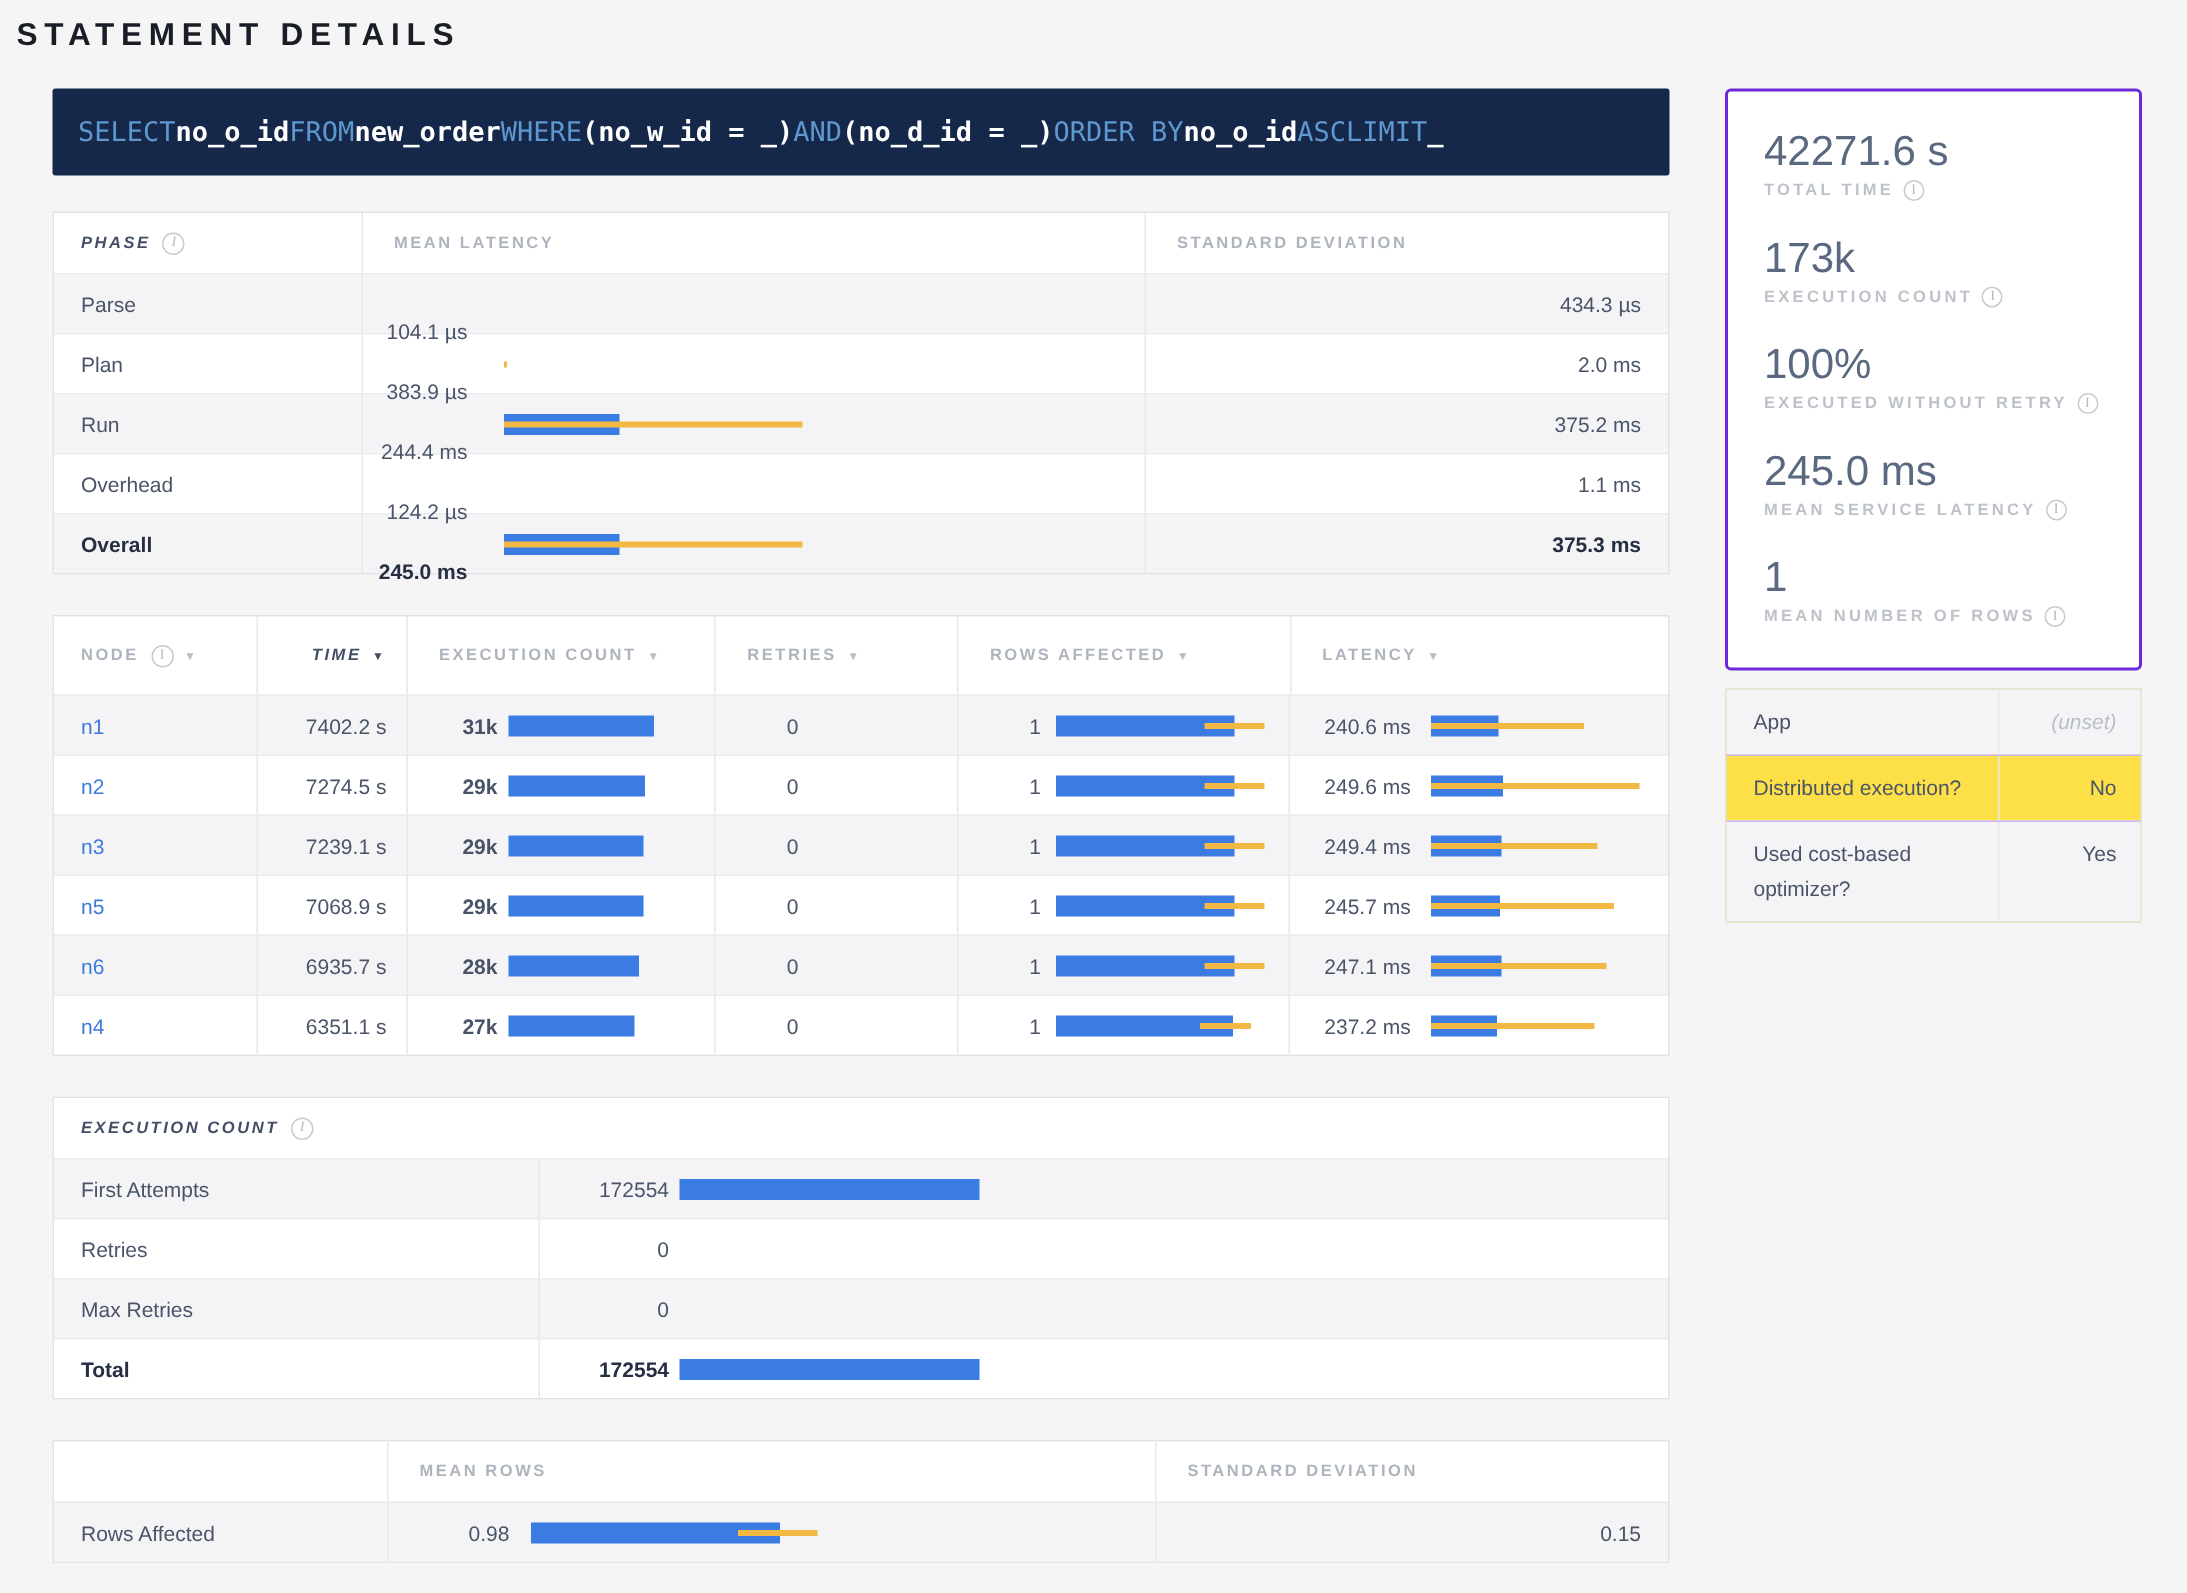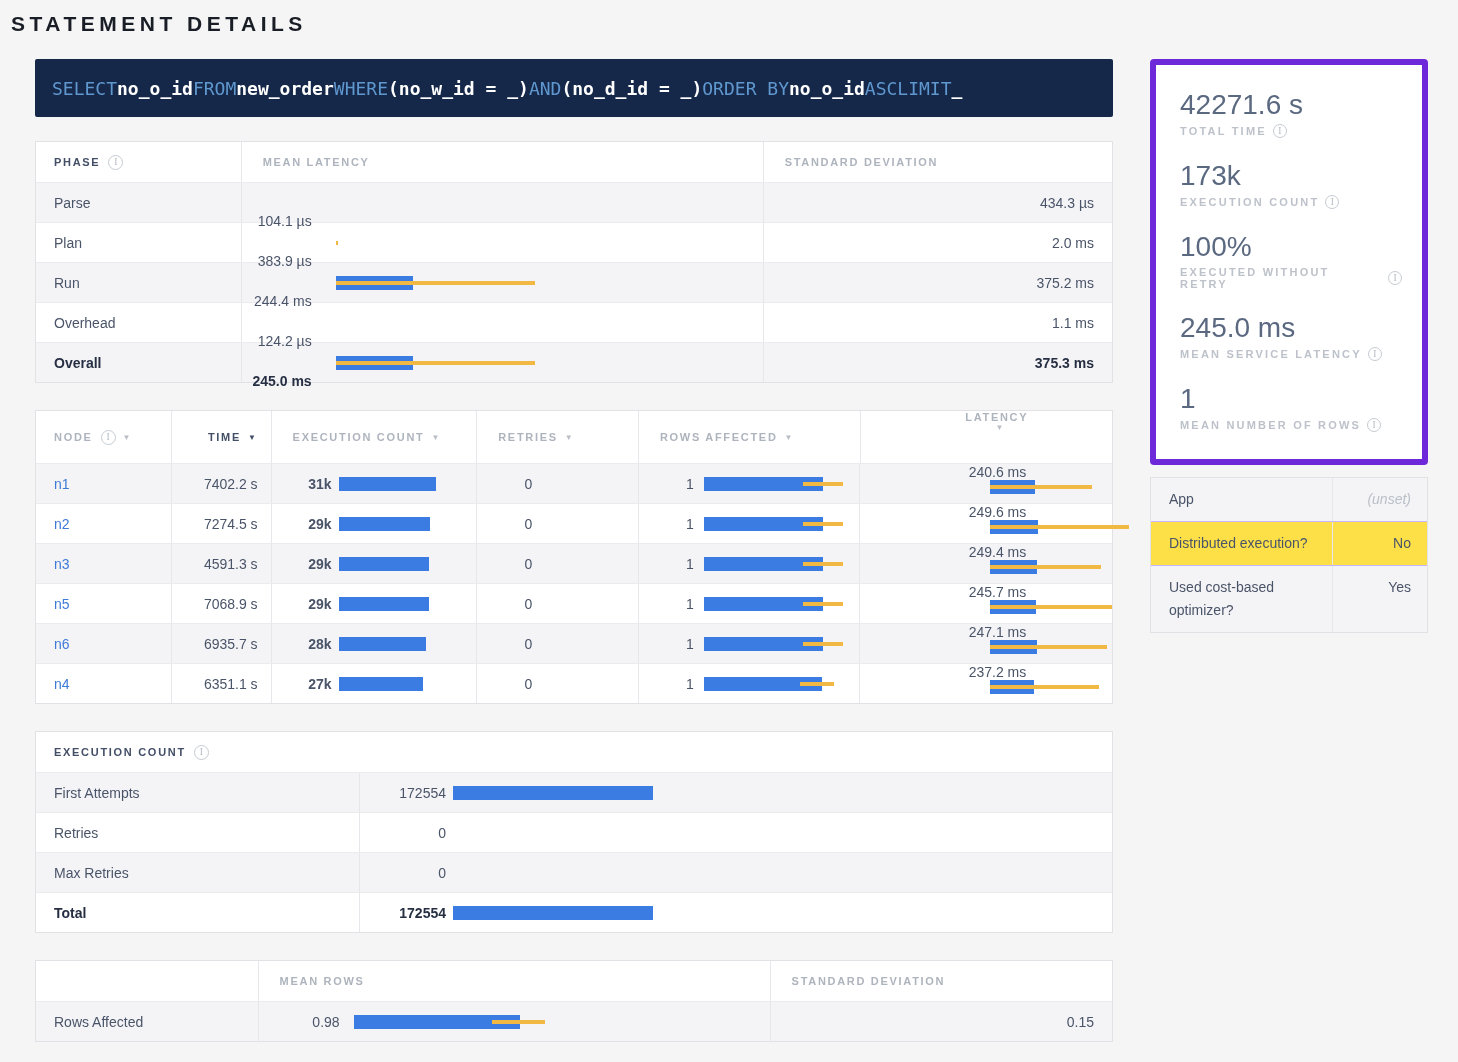--- a/index.html
+++ b/index.html
@@ -44,21 +44,21 @@
   .trow { display: flex; align-items: stretch; height: 40px; border-top: 1px solid #ebebef; font-size: 14px; }
   .trow.alt { background: #f4f4f7; }
   .thead { display: flex; align-items: stretch; height: 40px; }
   .thead.tall { height: 52px; }
   .hcell {
     display: flex; align-items: center;
     font-size: 11px; font-weight: 700; letter-spacing: 1.7px;
     color: #aeb4bd; text-transform: uppercase;
     padding-left: 21px;
   }
-  .hcell.dark { color: #434e67; }
+  .hcell.dark { color: #434e67; font-style: italic; }
   .cell { display: flex; align-items: center; }
   .cdiv { border-left: 1px solid #e7e7eb; }
   .num { text-align: right; color: #4a5468; flex: none; }
   .bold-txt { font-weight: 700; color: #262e42; }
   .label-cell { padding-left: 18px; }
   .rt { justify-content: flex-end; text-align: right; }
 
   
   .bar-track { position: relative; height: 14px; flex: 1; min-width: 0; }
   .bar-blue { position: absolute; left: 0; top: 0; height: 14px; background: #3a7ce1; }
@@ -82,21 +82,21 @@
   .ph-c3 { width: 350px; padding-right: 18px; }
   .ph-num { width: 70px; margin-top: 36px; }
   .ph-bar { margin-left: 24px; margin-right: 10px; }
 
   
   .nd-c1 { width: 135px; }
   .nd-c2 { width: 100px; padding-right: 13px; }
   .nd-c3 { width: 206px; }
   .nd-c4 { width: 162px; }
   .nd-c5 { width: 222px; }
-  .nd-c6 { width: 253px; flex-direction: column; }
+  .nd-c6 { width: 253px; }
   .nd-num-count { width: 60px; font-weight: bold; }
   .nd-bar-count { margin-left: 7px; margin-right: 8px; }
   .nd-num-retries { width: 55px; }
   .nd-num-rows { width: 55px; }
   .nd-bar-rows { margin-left: 10px; margin-right: 6px; }
   .nd-num-lat { width: 80px; }
   .nd-bar-lat { margin-left: 14px; margin-right: 6px; }
   .node-link { color: #3e7bd8; text-decoration: none; cursor: pointer; }
 
   
@@ -108,21 +108,21 @@
 
   
   .ra-c1 { width: 222px; }
   .ra-c2 { width: 513px; }
   .ra-c3 { width: 343px; padding-right: 18px; }
   .ra-num { width: 81px; }
   .ra-bar { margin-left: 14px; margin-right: 10px; }
 
   
   .stats-card {
-    background: #ffffff; border: 6px solid #6d28d9; border-radius: 4px;
+    background: #ffffff; border: 2px solid #6d28d9; border-radius: 4px;
     padding: 23px 20px 6px 24px;
   }
   .stat { margin-bottom: 21px; }
   .stat-value { font-size: 28px; color: #5a6880; line-height: 33px; }
   .stat-label {
     display: flex; align-items: center; margin-top: 3px;
     font-size: 11px; font-weight: 700; letter-spacing: 2.2px;
     color: #bdc2ca; text-transform: uppercase;
   }
   .stat-label .info { margin-left: 6px; width: 14px; height: 14px; }
@@ -292,21 +292,21 @@
             <div class="bar-track nd-bar-lat">
               <div class="bar-blue" style="width: 48px;"></div>
               <div class="bar-yellow" style="left: 0px; width: 139px;"></div>
             </div>
           </div>
         </div>
         <div class="trow alt">
           <div class="cell nd-c1 label-cell">
             <a class="node-link">n3</a>
           </div>
-          <div class="cell nd-c2 cdiv rt">4591.3 s</div>
+          <div class="cell nd-c2 cdiv rt">7239.1 s</div>
           <div class="cell nd-c3 cdiv">
             <span class="num nd-num-count">29k</span>
             <div class="bar-track nd-bar-count">
               <div class="bar-blue" style="width: 90px;"></div>
             </div>
           </div>
           <div class="cell nd-c4 cdiv">
             <span class="num nd-num-retries">0</span>
           </div>
           <div class="cell nd-c5 cdiv">

